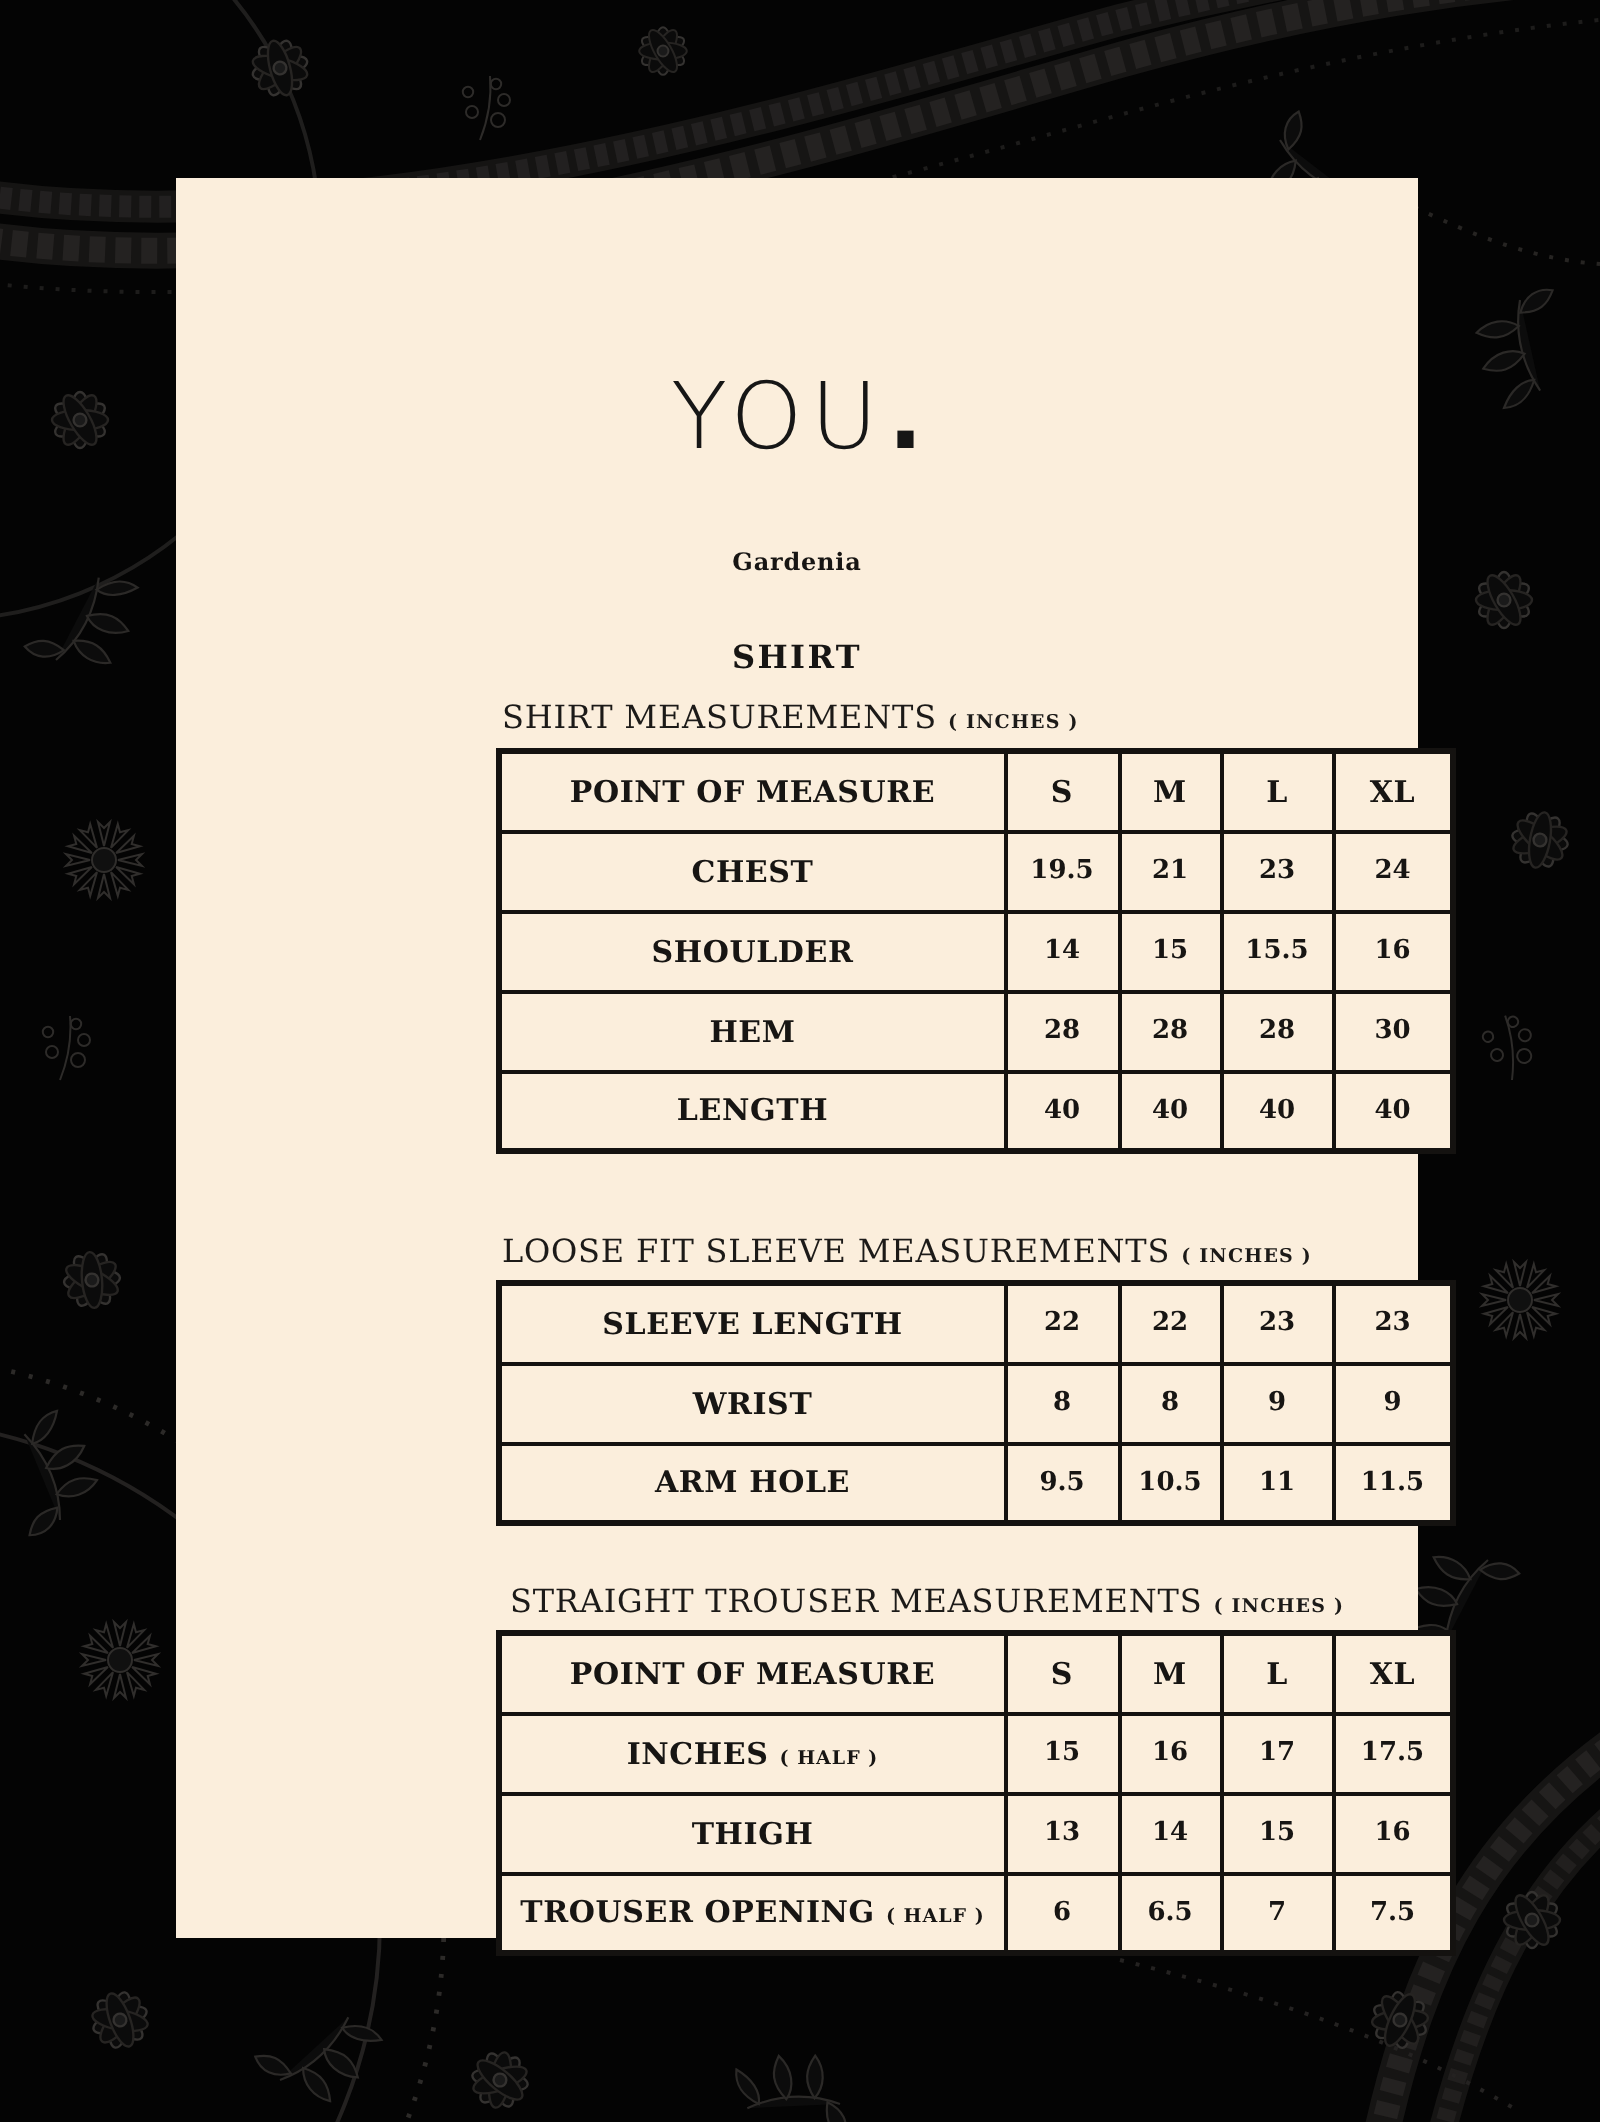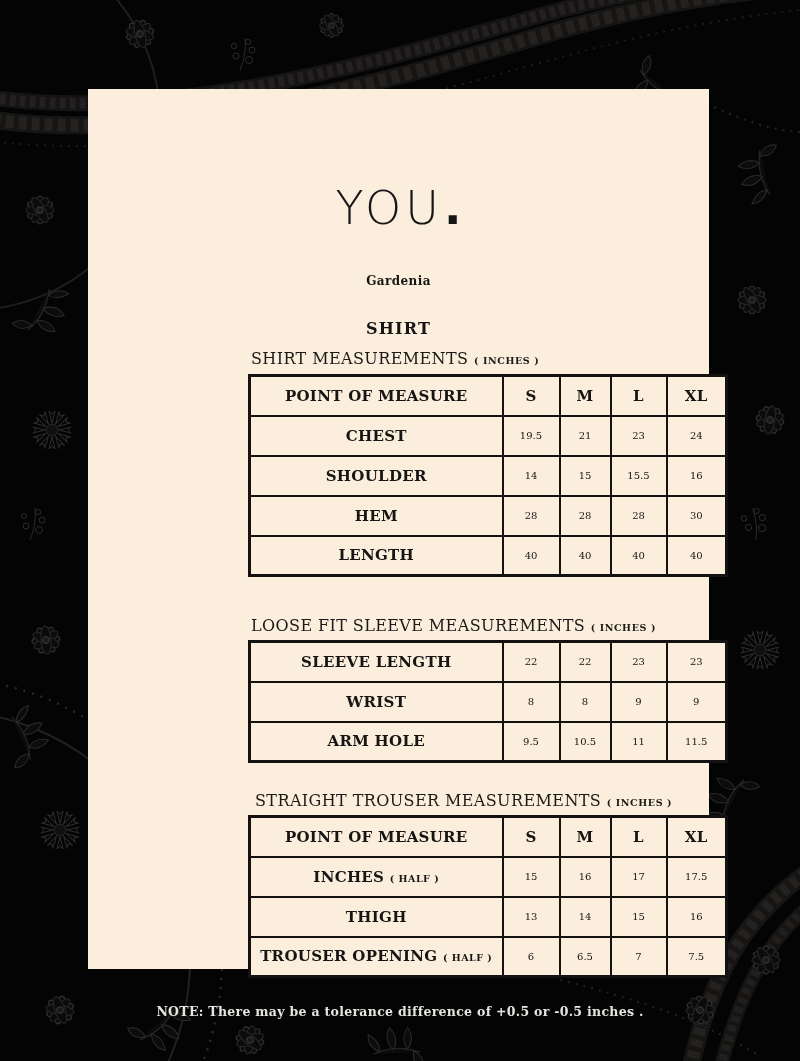--- a/index.html
+++ b/index.html
@@ -43,21 +43,21 @@
     border:3px solid var(--border);table-layout:fixed;width:477px;
   }
   .t1{top:285px;}
   .t2{top:551px;}
   .t3{top:726px;}
   .m-table td{
     border:2px solid var(--border);height:40px;text-align:center;vertical-align:middle;
     color:var(--ink);background:var(--card-bg);
   }
   .m-table td.lbl{font-weight:700;font-size:15px;letter-spacing:0.3px;}
-  .m-table td.val{font-weight:400;font-size:10px;}
+  .m-table td.val{font-weight:700;font-size:13px;}
   .m-table td.hdr{font-weight:700;font-size:15px;letter-spacing:0.3px;}
   .sfx{font-size:9.5px;font-weight:700;letter-spacing:0.5px;}
   .col-label{width:253px;}
   .col-s{width:57px;}.col-m{width:51px;}.col-l{width:56px;}.col-xl{width:60px;}
   .note{
     position:absolute;top:1004px;left:0;width:100%;text-align:center;
     font-size:12.5px;font-weight:700;letter-spacing:0.3px;color:var(--note-text);
   }
 </style>
 </head>
@@ -314,14 +314,13 @@
           </td>
           <td class="val">6</td>
           <td class="val">6.5</td>
           <td class="val">7</td>
           <td class="val">7.5</td>
         </tr>
       </tbody>
     </table>
   </div>
 
-  <div class="note">NOTE: There may be a tolerance difference of +0.5 or -0.5 inches .</div>
 </div>
 
 </body></html>

